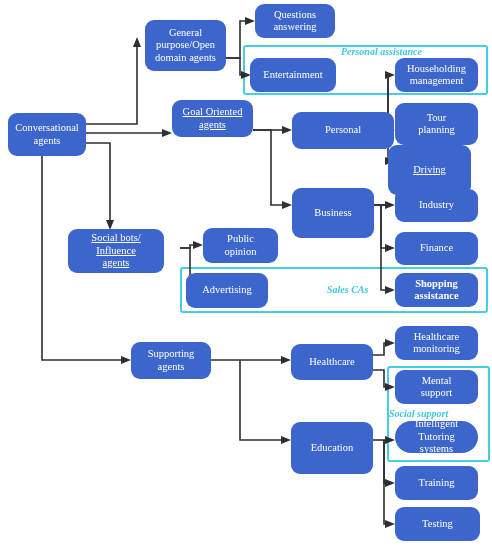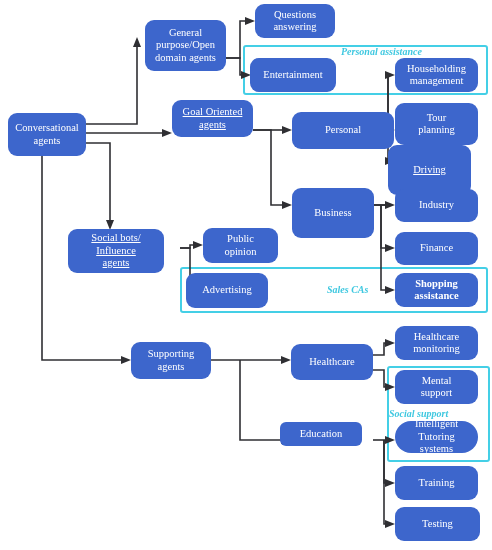--- a/index.html
+++ b/index.html
@@ -152,21 +152,21 @@
   <div class="node" style="left:292px;top:112px;width:102px;height:37px;">Personal</div>
 
   <div class="node" style="left:292px;top:188px;width:82px;height:50px;">Business</div>
 
   <div class="node" style="left:203px;top:228px;width:75px;height:35px;">Public<br>opinion</div>
 
   <div class="node" style="left:186px;top:273px;width:82px;height:35px;">Advertising</div>
 
   <div class="node" style="left:291px;top:344px;width:82px;height:36px;">Healthcare</div>
 
-  <div class="node" style="left:280px;top:422px;width:82px;height:24px;border-radius:6px;">Education</div>
+  <div class="node" style="left:291px;top:422px;width:82px;height:52px;">Education</div>
 
   <div class="node" style="left:395px;top:58px;width:83px;height:34px;">Householding<br>management</div>
 
   <div class="node" style="left:395px;top:103px;width:83px;height:42px;">Tour<br>planning</div>
 
   <div class="node" style="left:388px;top:145px;width:83px;height:50px;text-decoration:underline;">Driving</div>
 
   <div class="node" style="left:395px;top:232px;width:83px;height:33px;">Finance</div>
 
   <div class="node" style="left:395px;top:189px;width:83px;height:33px;">Industry</div>

